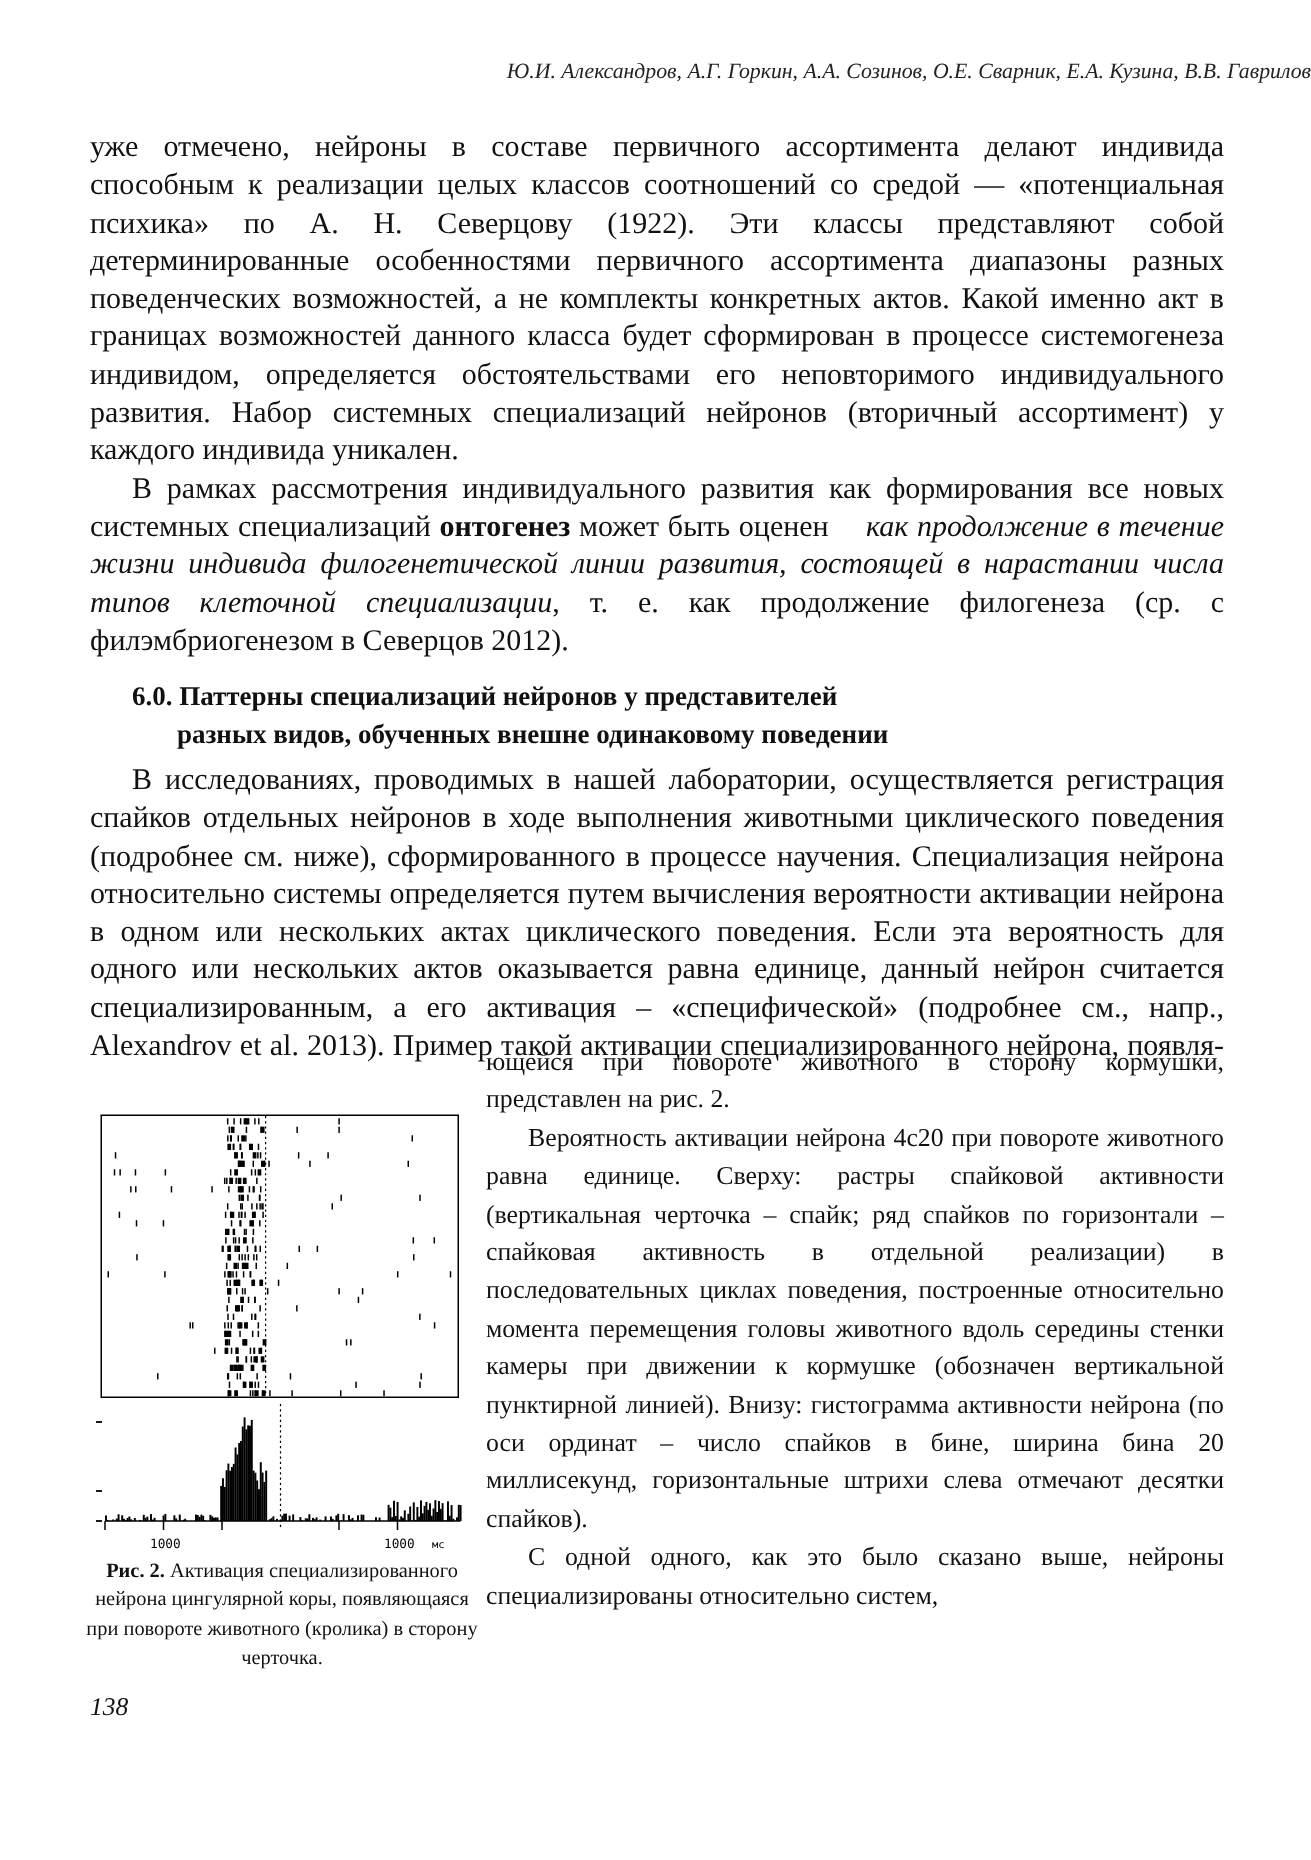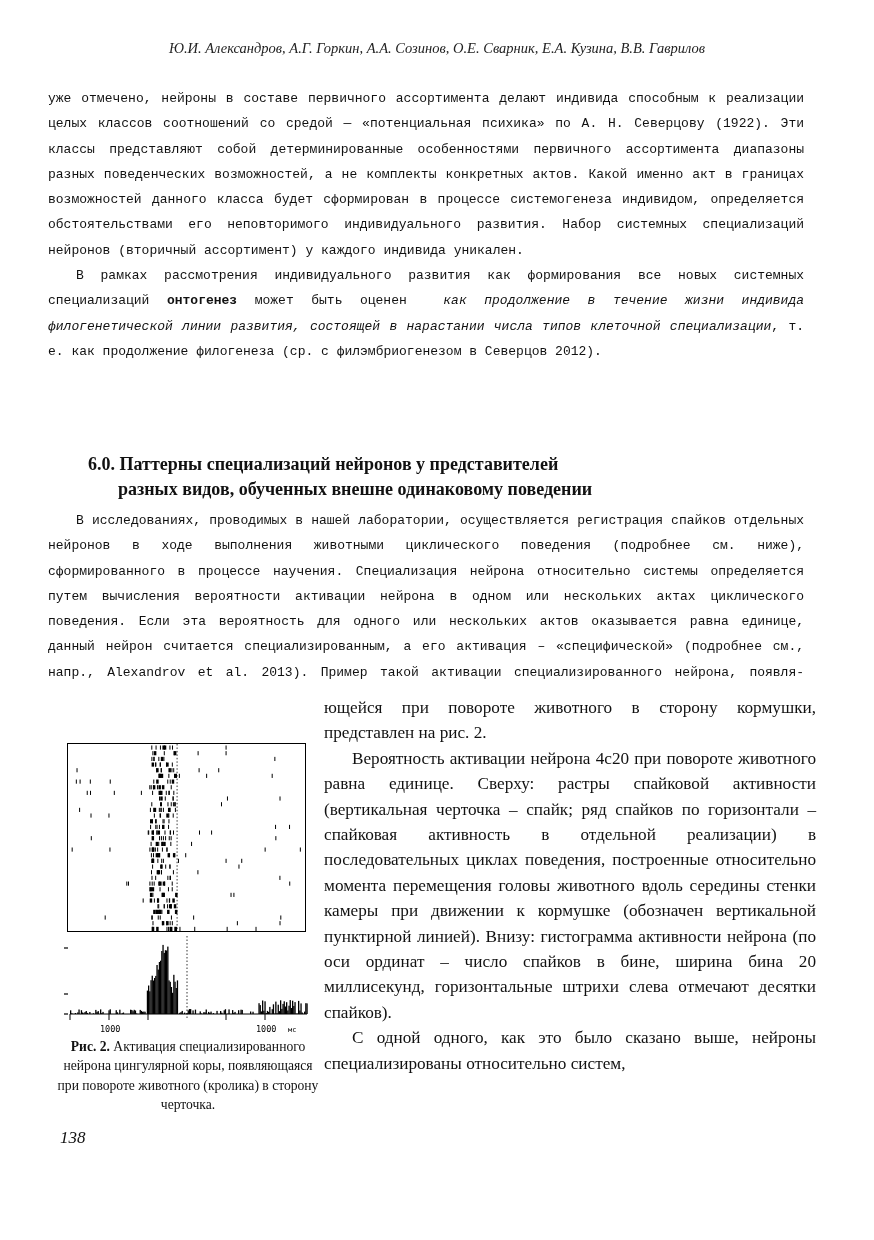--- a/index.html
+++ b/index.html
@@ -1,21 +1,21 @@
 <!DOCTYPE html>
 <html><head>
 <meta charset="utf-8">
 <style>
   html, body { margin:0; padding:0; background:#ffffff; }
   body { width:874px; height:1240px; position:relative; overflow:hidden;
          font-family:"DejaVu Serif","Liberation Serif",serif; color:#111; }
-  .running-head { position:absolute; top:40px; left:0; width:874px; text-align:center;
+  .running-head { position:absolute; top:40px; left:0; width:874px; text-align:right;
          font-family:"Liberation Serif",serif; font-style:italic; font-size:14.5px; color:#222; }
-  .body-text { position:absolute; left:48px; width:756px; font-size:13px; line-height:25.3px;
-         text-align:justify; font-family:Liberation Mono, monospace; }
+  .body-text { position:absolute; left:60px; width:756px; font-size:20px; line-height:25.3px;
+         text-align:justify; font-family:Liberation Serif, serif; }
   .para { margin:0; text-indent:0; }
   .para.indent { text-indent:28px; }
   .para span { }
   .bold { font-weight:bold;text-align:right; }
   .ital { font-style:italic;margin-left:19px; }
   .heading { position:absolute; left:88px; top:452px; width:720px; font-weight:bold;
          font-size:18px; line-height:25px; font-family:"Liberation Serif",serif; }
   .heading .h2 { display:block; padding-left:30px; }
   .right-col { position:absolute; left:324px; width:492px; font-size:17.2px; line-height:25.4px;
          text-align:justify; font-family:"Liberation Serif",serif; }

